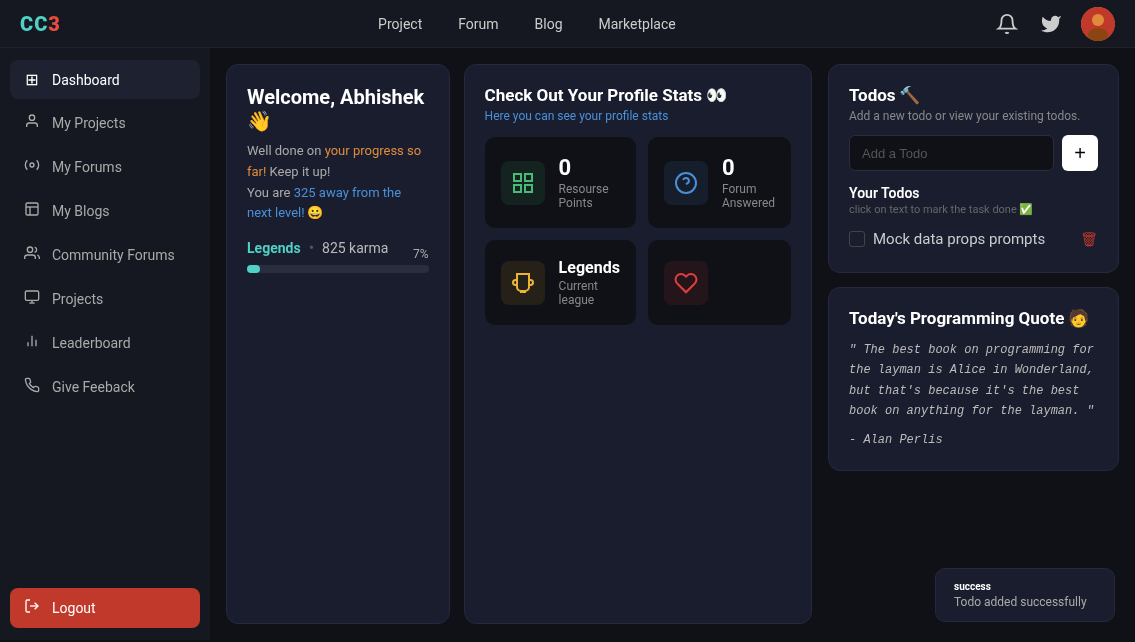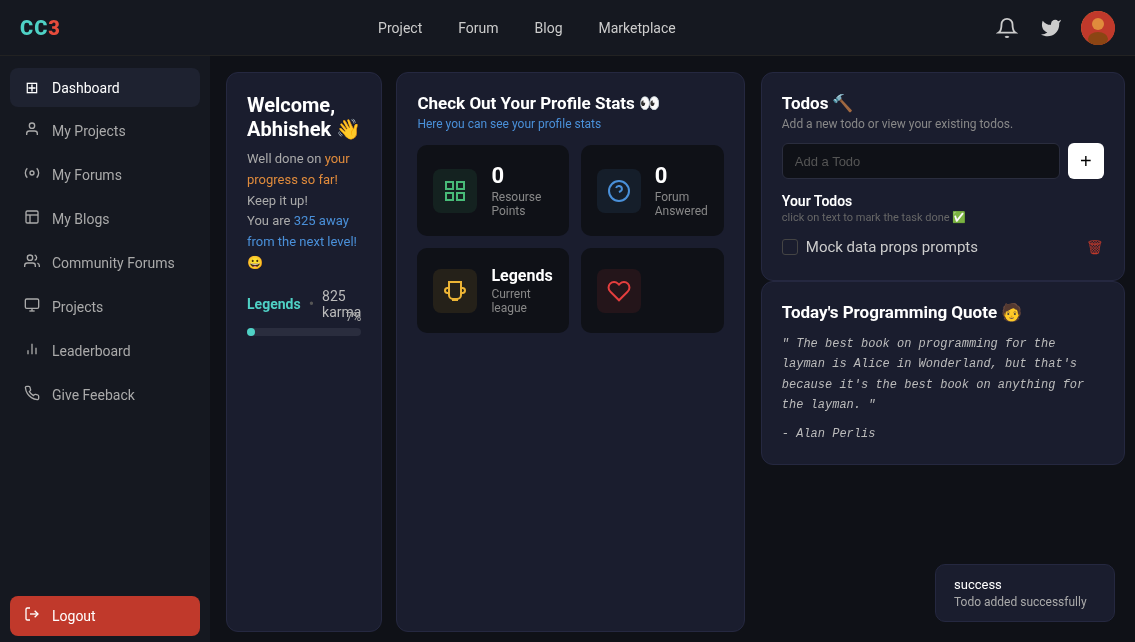--- a/index.html
+++ b/index.html
@@ -8,21 +8,21 @@
       background: #0f1117;
       color: #fff;
       min-height: 642px;
       width: 1135px;
       overflow: hidden;
     }
 
     
     .navbar {
       background: #151820;
-      height: 56px;
+      height: 48px;
       display: flex;
       align-items: center;
       padding: 0 20px;
       justify-content: space-between;
       border-bottom: 1px solid #222;
     }
     .navbar-logo {
       font-weight: 900;
       font-size: 20px;
       color: #fff;
@@ -214,23 +214,24 @@
     .stat-icon.green { background: rgba(72,187,120,0.1); color: #48bb78; }
     .stat-icon.blue { background: rgba(74,144,217,0.1); color: #4a90d9; }
     .stat-icon.gold { background: rgba(236,180,53,0.1); color: #ecb435; }
     .stat-icon.red { background: rgba(229,62,62,0.1); color: #e53e3e; }
     .stat-info {}
     .stat-number { font-size: 22px; font-weight: 700; }
     .stat-label { font-size: 12px; color: #888; margin-top: 2px; }
 
     
     .right-col {
-      width: 364px;
+      width: 291px;
       display: flex;
       flex-direction: column;
+      gap: 14px;
       flex-shrink: 0;
     }
 
     
     .todos-title { font-size: 17px; font-weight: 700; margin-bottom: 4px; }
     .todos-sub { font-size: 12px; color: #888; margin-bottom: 12px; }
     .todo-input-row {
       display: flex;
       gap: 8px;
       margin-bottom: 14px;
@@ -300,22 +301,22 @@
       position: fixed;
       bottom: 20px;
       right: 20px;
       background: #1a1d2e;
       border: 1px solid #252840;
       border-radius: 10px;
       padding: 12px 18px;
       min-width: 180px;
     }
     .toast-title {
-      font-size: 13px;
-      font-weight: 400;
+      font-size: 10px;
+      font-weight: 700;
       color: #fff;
       margin-bottom: 3px;
     }
     .toast-msg { font-size: 12px; color: #aaa; }
   </style>
 </head>
 <body>
 
 <nav class="navbar">
   <div class="navbar-logo">

